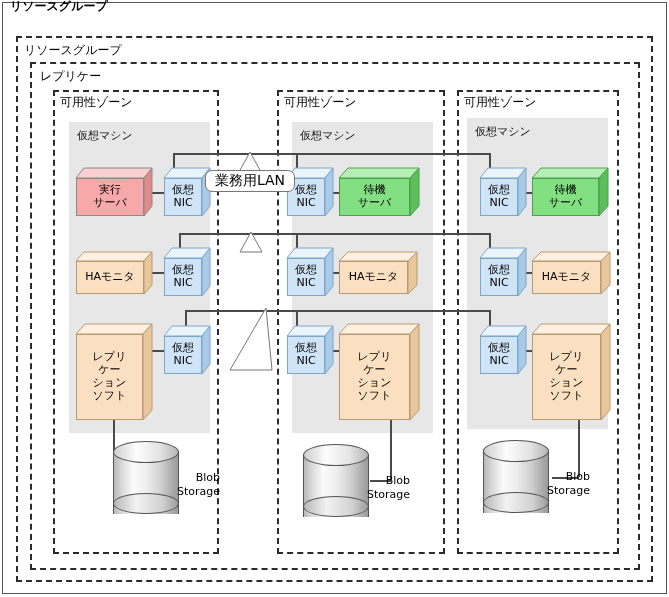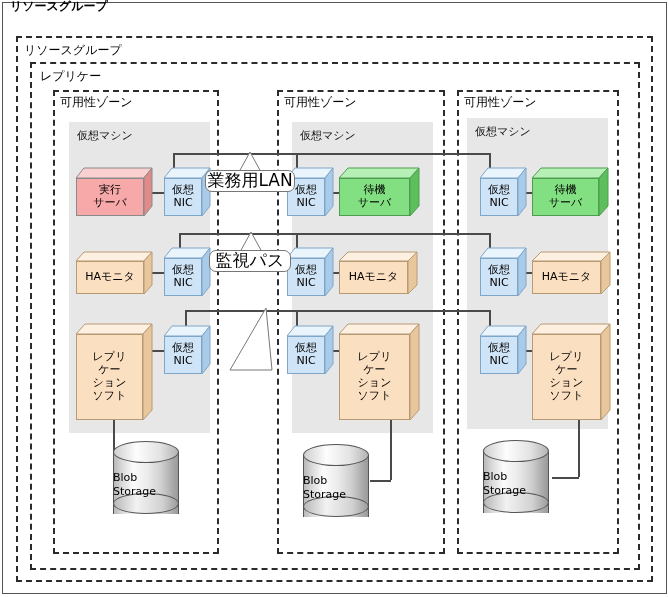--- a/index.html
+++ b/index.html
@@ -29,37 +29,37 @@
               border:1px solid #8a8a8a;display:flex;align-items:center;
               justify-content:center;text-align:center;overflow:hidden;}
   .cube .ftxt{font-size:11px;color:#000;line-height:1.18;white-space:pre-line;}
   .cube svg{position:absolute;left:0;top:0;overflow:visible;}
 
   
   .callout{position:absolute;box-sizing:border-box;background:#fff;
            border:1px solid #777;border-radius:7px;
            display:flex;align-items:center;justify-content:center;
            text-align:center;z-index:6;}
-  .callout .ctxt{font-size:17px;color:#000;line-height:1.25;white-space:pre-line;}
+  .callout .ctxt{font-size:14px;color:#000;line-height:1.25;white-space:pre-line;}
   .calloutsvg{position:absolute;z-index:5;overflow:visible;}
 
   
   .cyl{position:absolute;z-index:4;}
   .cyl .cbody{position:absolute;left:0;box-sizing:border-box;
               border-left:1px solid #555;border-right:1px solid #555;
               background:linear-gradient(to right,#b8b8b8 0%,#d8d8d8 12%,#fbfbfb 30%,
                          #ececec 52%,#cfcfcf 74%,#a9a9a9 92%,#9a9a9a 100%);}
   .cyl .cbot{position:absolute;left:0;box-sizing:border-box;border:1px solid #555;
              border-radius:50%;
              background:linear-gradient(to right,#b8b8b8,#f2f2f2 35%,#d2d2d2 75%,#9c9c9c);}
   .cyl .ctop{position:absolute;left:0;top:0;box-sizing:border-box;border:1px solid #555;
              border-radius:50%;
              background:linear-gradient(to right,#cfcfcf,#fdfdfd 35%,#e3e3e3 72%,#b4b4b4);}
-  .cyl .clab{position:absolute;left:0;width:100%;text-align:left;font-size:11px;
-             color:#000;line-height:1.25;white-space:pre-line;z-index:3;}
+  .cyl .clab{position:absolute;left:0;width:100%;text-align:right;font-size:11px;
+             color:#000;line-height:1.25;white-space:pre-line;z-index:3;padding-left:41px;}
 </style>
 </head>
 <body>
 
 <div id="stage">
 
   <div class="box box-solid" style="left:2px;top:2px;width:665px;height:592px;"></div>
   <div class="box-label" style="left:10px;top:0;font-weight:bold;">リソースグループ</div>
 
   <div class="box box-dash" style="left:16px;top:36px;width:637px;height:546px;"></div>
@@ -327,23 +327,20 @@
   <svg class="calloutsvg" style="left:205px;top:150px;width:90px;height:22px;">
     <polygon points="34,22 45,2 56,22" fill="#ffffff" stroke="#777" stroke-width="1"></polygon>
   </svg>
   <div class="callout" style="left:205px;top:170px;width:90px;height:22px;">
     <span class="ctxt">業務用LAN</span>
   </div>
 
   <svg class="calloutsvg" style="left:209px;top:230px;width:82px;height:22px;">
     <polygon points="31,22 42,2 53,22" fill="#ffffff" stroke="#777" stroke-width="1"></polygon>
   </svg>
-  <div class="callout" style="left:209px;top:250px;width:82px;height:22px;">
-    <span class="ctxt">監視パス</span>
-  </div>
 
   <svg class="calloutsvg" style="left:210px;top:306px;width:90px;height:64px;">
     <polygon points="20,64 56,2 62,64" fill="#ffffff" stroke="#777" stroke-width="1"></polygon>
   </svg>
 
   <div class="cyl" style="left:113px;top:441px;width:66px;height:84px;">
     <div class="cbody" style="top:11px;width:66px;height:62px;"></div>
     <div class="cbot" style="top:52px;width:66px;height:21px;"></div>
     <div class="ctop" style="width:66px;height:22px;"></div>
     <div class="clab" style="top:30px;">Blob

